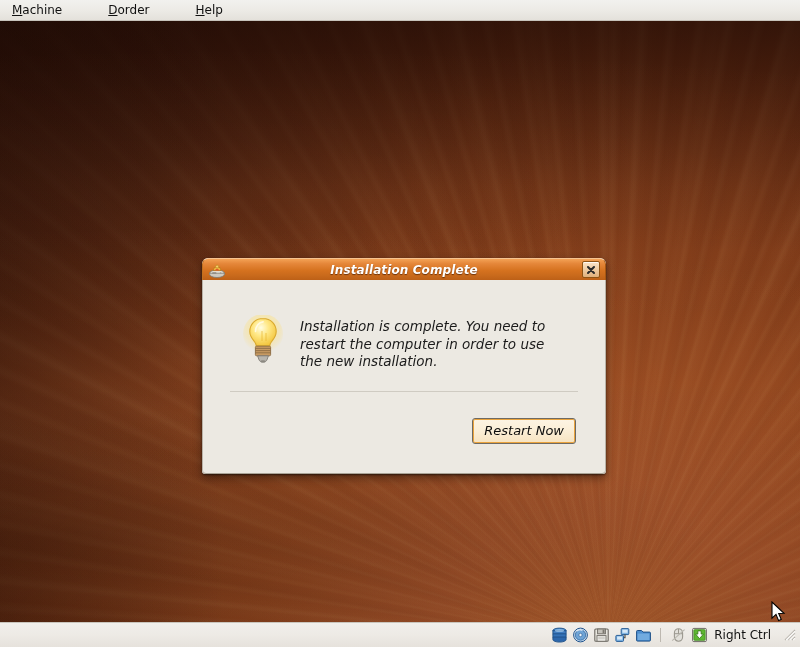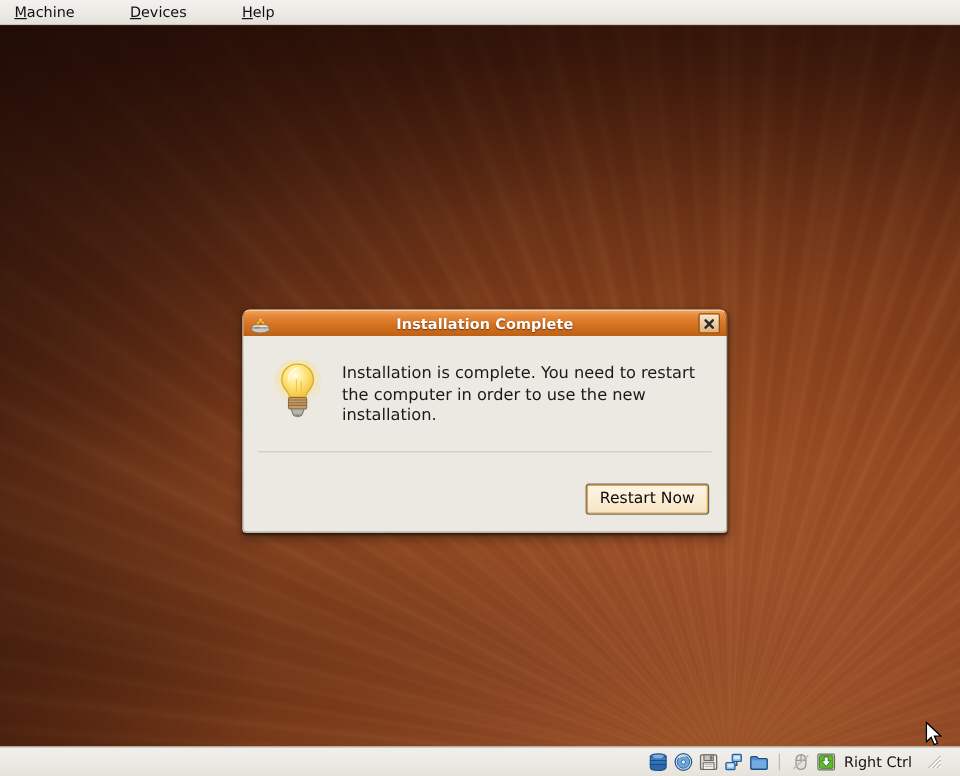--- a/index.html
+++ b/index.html
@@ -136,20 +136,21 @@
   
   .dialog {
     position: absolute;
     left: 202px;
     top: 237px;      
     width: 404px;
     border-radius: 6px 6px 3px 3px;
     box-shadow: 0 4px 10px rgba(0,0,0,0.40), 0 1px 2px rgba(0,0,0,0.5);
     overflow: hidden;
     background: #ece9e2;
+    font-style: italic;
   }
   .titlebar {
     position: relative;
     height: 22px;
     background: linear-gradient(to bottom,
       #f3a255 0%,
       #e5873a 22%,
       #d5721f 55%,
       #c96a1c 78%,
       #bd6017 100%);
@@ -191,21 +192,21 @@
     cursor: pointer;
   }
 
   .dialog-body {
     background: #ece9e2;
     border-left: 1px solid #b9b3a8;
     border-right: 1px solid #b9b3a8;
     border-bottom: 1px solid #a9a396;
     border-radius: 0 0 4px 4px;
     box-sizing: border-box;
-    padding: 0;
+    padding: 15px;
   }
   .msg-area {
     display: flex;
     padding: 18px 20px 8px 16px;
     gap: 14px;
   }
   .bulb {
     width: 46px; height: 52px;
     flex: 0 0 auto;
     position: relative;
@@ -256,21 +257,21 @@
   .statusbar {
     position: absolute;
     left: 0; top: 622px;
     width: 800px; height: 25px;
     background: linear-gradient(to bottom, #f1efeb 0%, #edeae5 50%, #e6e2dc 100%);
     border-top: 1px solid #c9c5bd;
     box-sizing: border-box;
     display: flex;
     align-items: center;
     justify-content: flex-end;
-    padding-right: 14px;
+    padding-right: 3px;
   }
   .sb-icons { display: flex; align-items: center; gap: 3px; }
   .sb-ico {
     width: 18px; height: 17px;
     display: flex; align-items: center; justify-content: center;
     cursor: default;
   }
   .sb-sep {
     width: 1px; height: 14px;
     background: #bdb8b0;
@@ -290,21 +291,21 @@
     cursor: nwse-resize;
   }
 </style>
 </head>
 <body>
 
 <div id="app">
 
   <div class="menubar">
     <div class="menu-item"><span class="mn">M</span><span>achine</span></div>
-    <div class="menu-item"><span class="mn">D</span><span>evices</span></div>
+    <div class="menu-item"><span class="mn">D</span><span>order</span></div>
     <div class="menu-item"><span class="mn">H</span><span>elp</span></div>
   </div>
 
   <div class="screen">
     <div class="wall-base"></div>
     <div class="wall-rays"></div>
     <div class="wall-rays2"></div>
     <div class="wall-corner"></div>
     <div class="wall-topband"></div>
     <div class="wall-sweep"></div>

